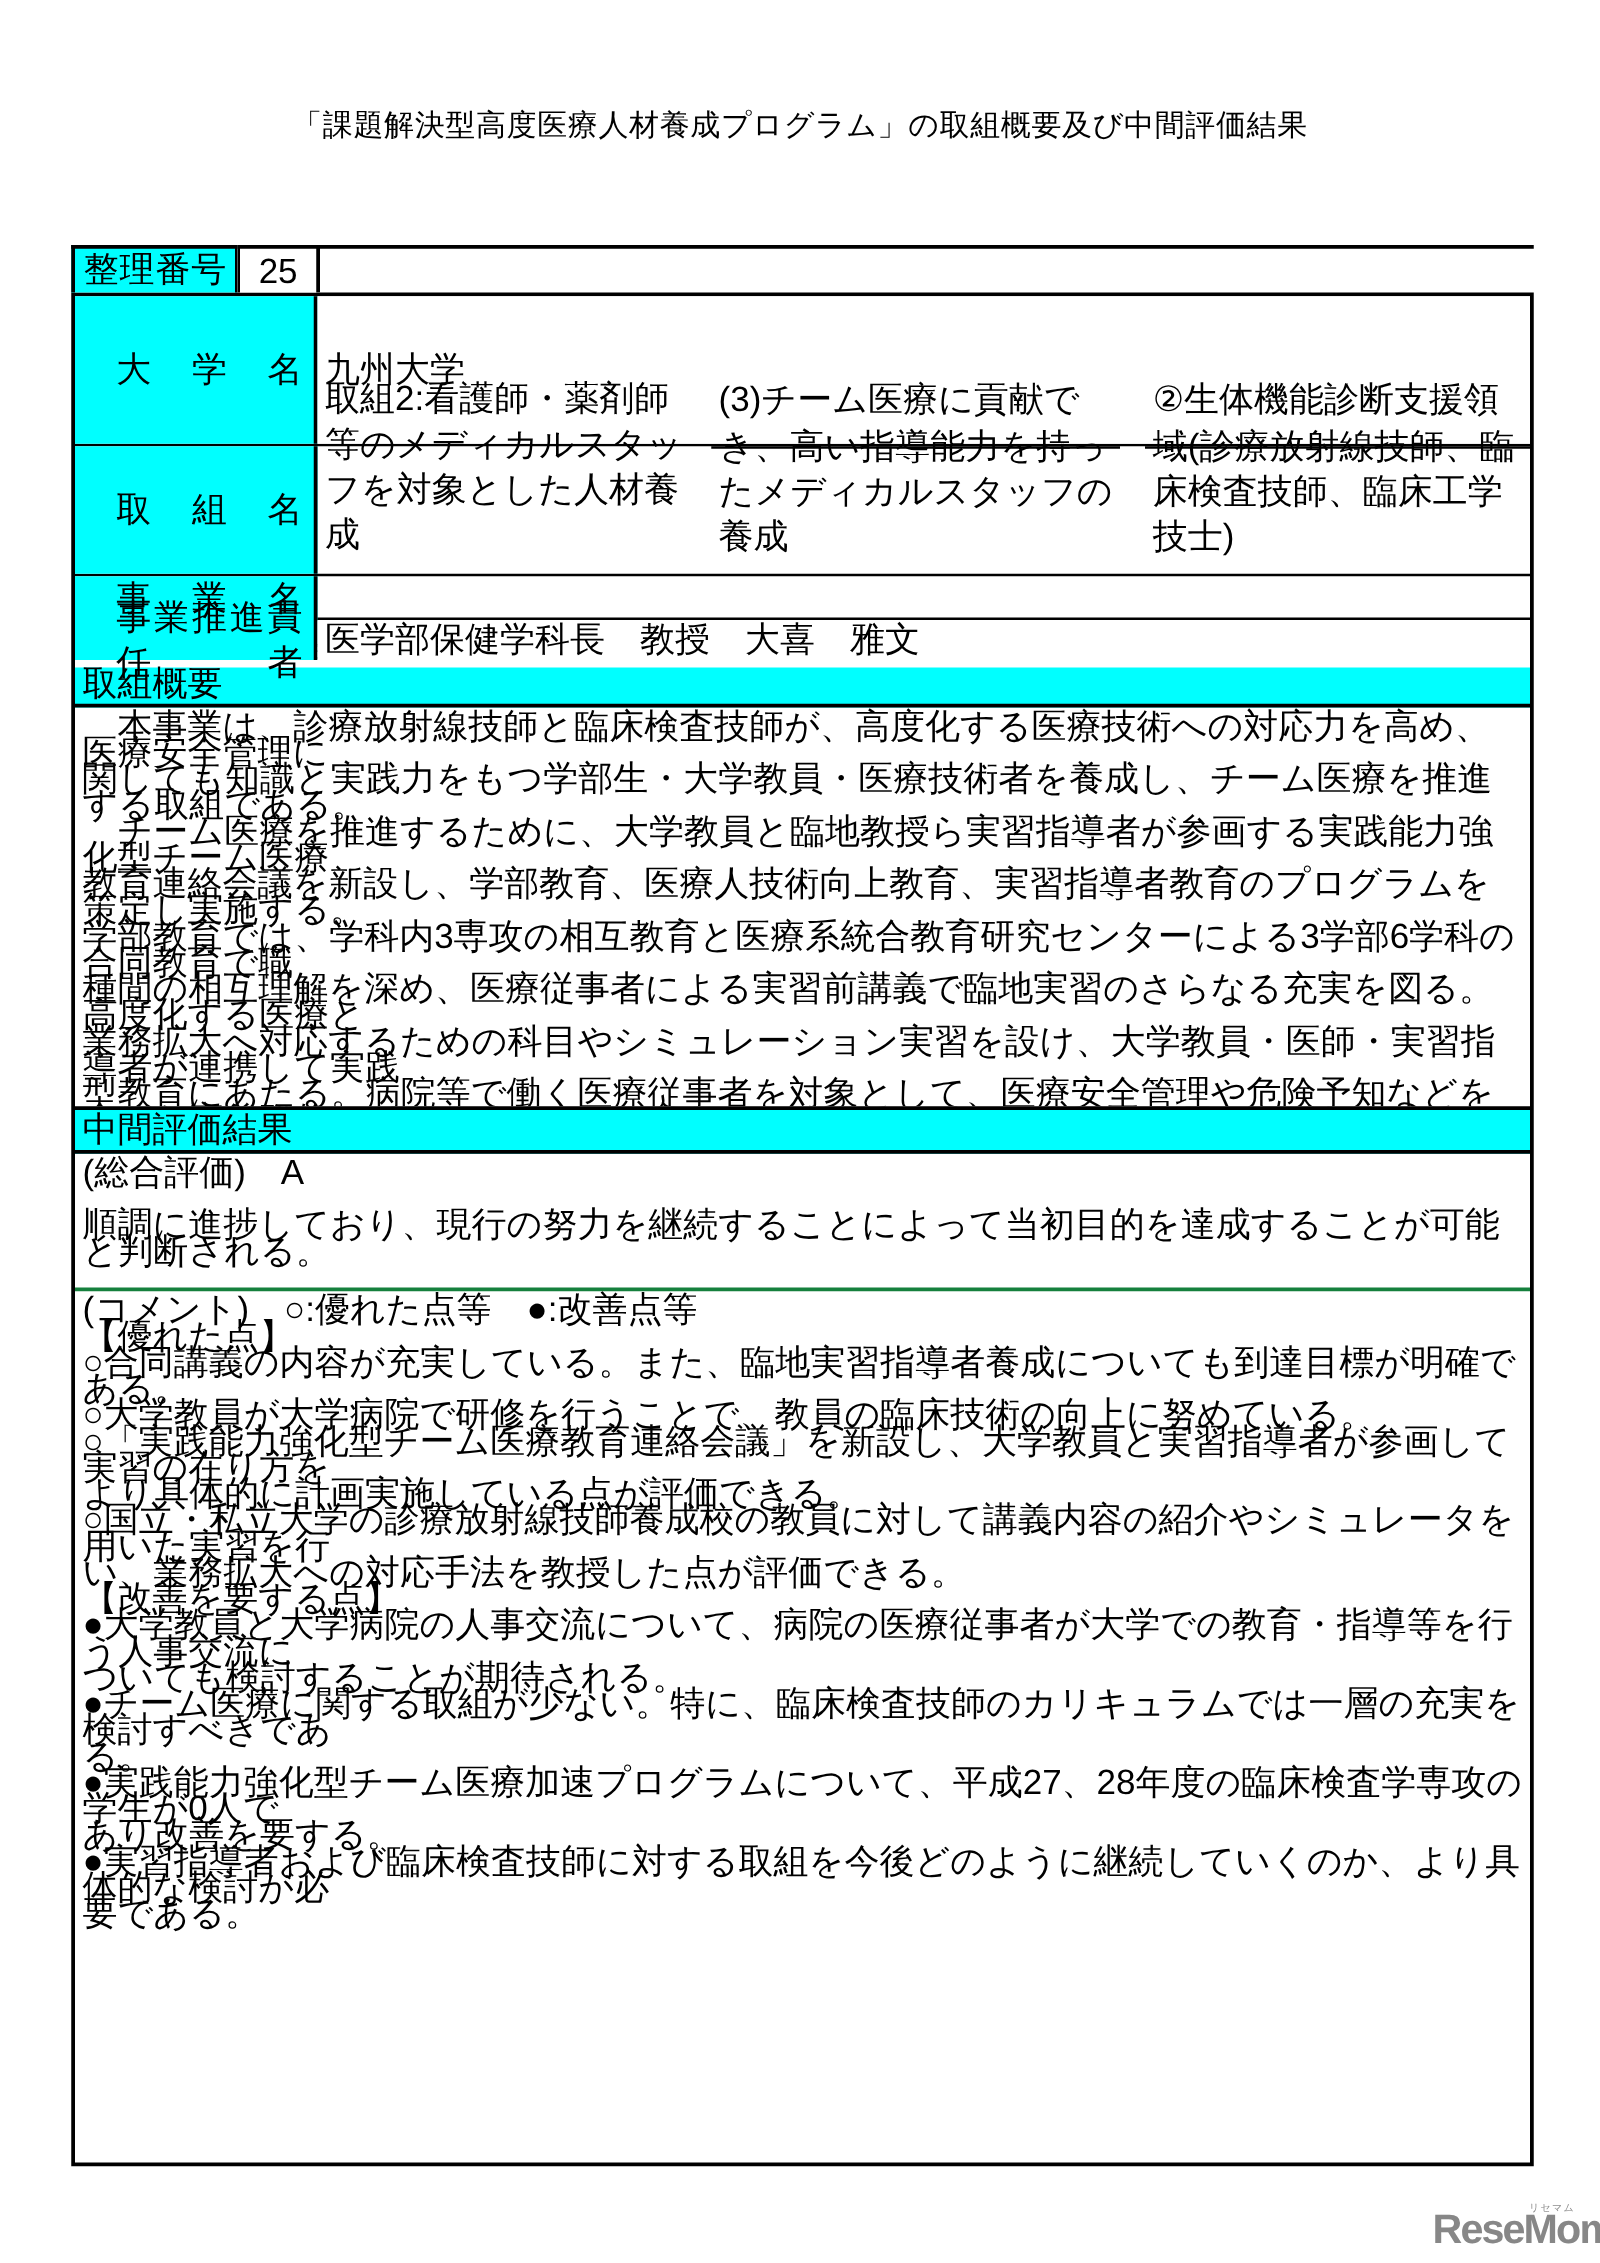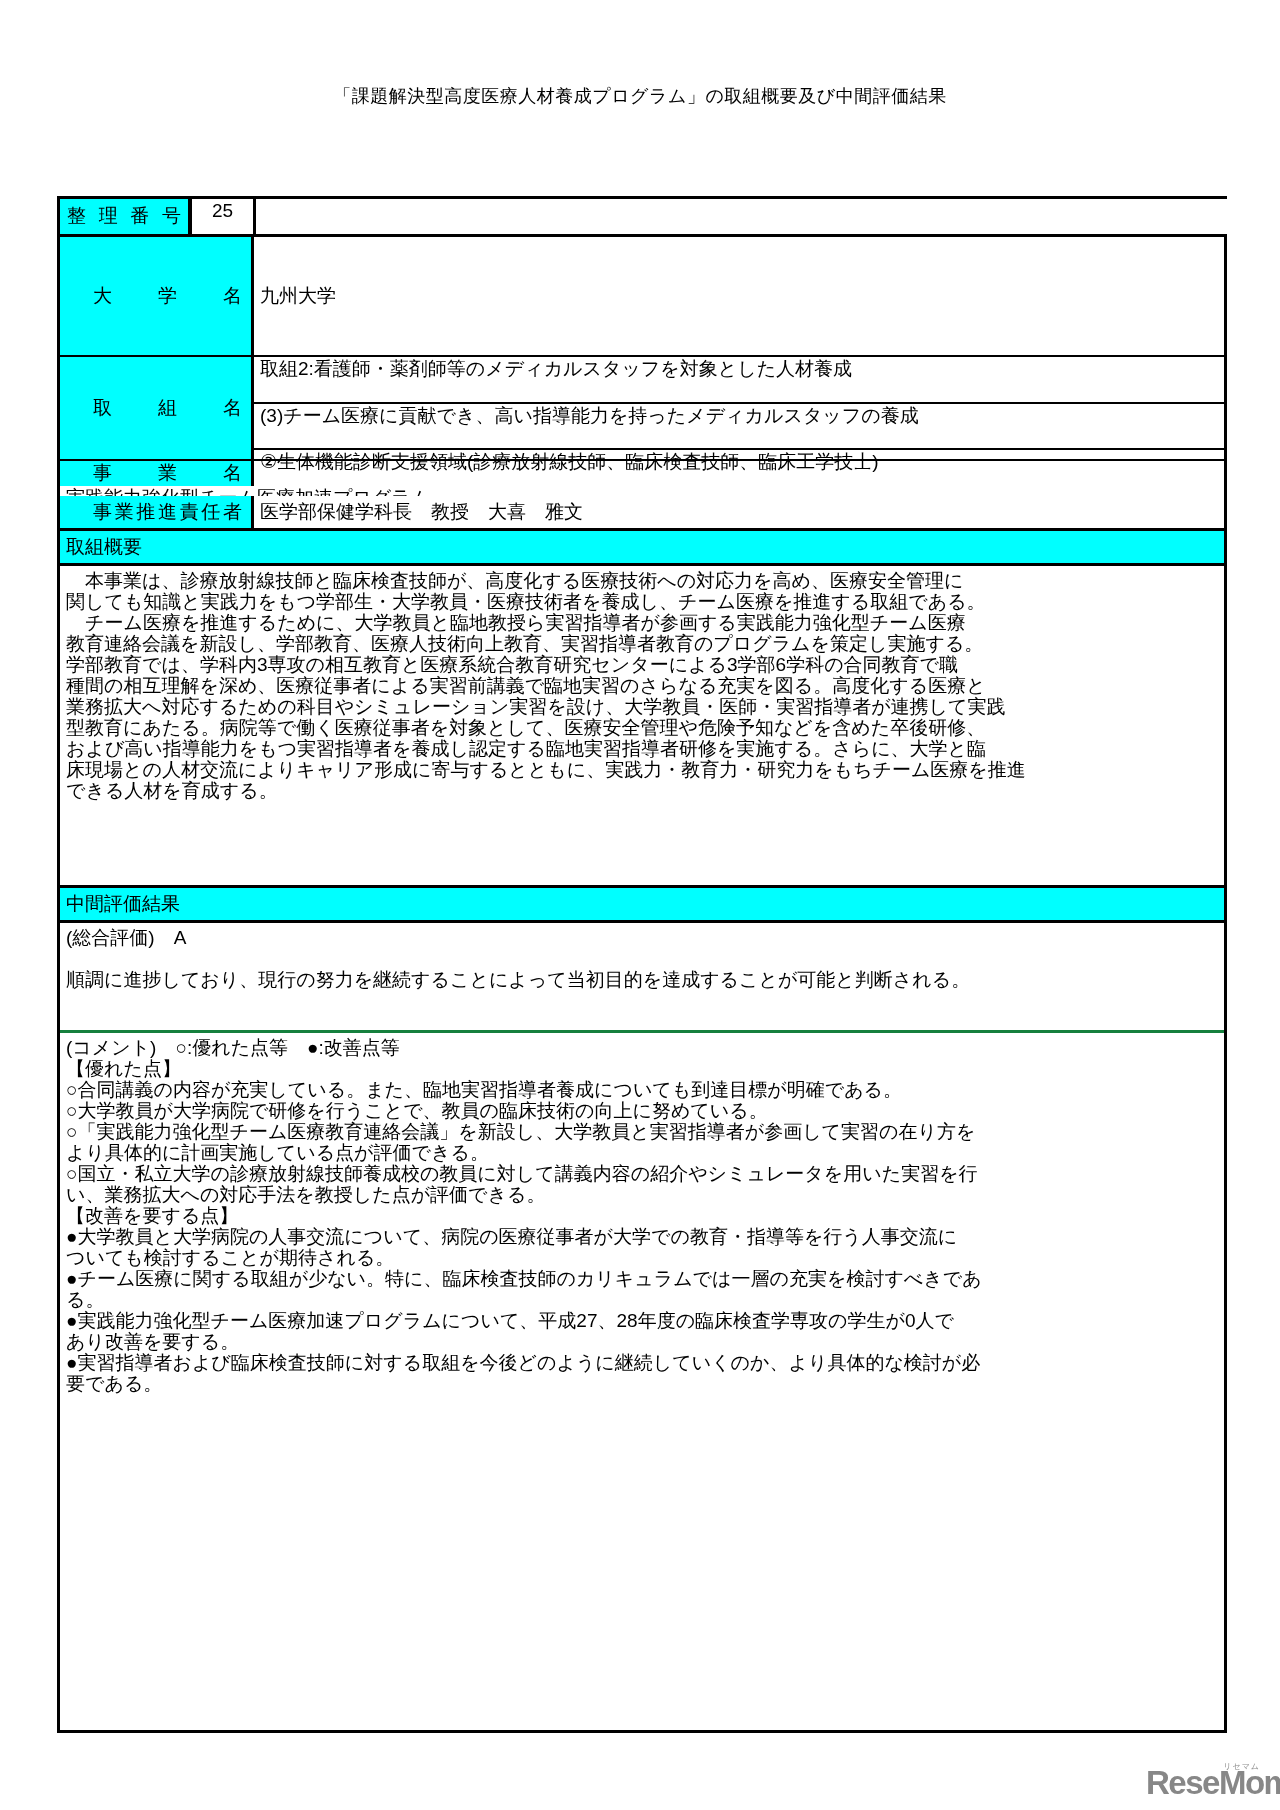--- a/index.html
+++ b/index.html
@@ -5,27 +5,27 @@
   html, body { margin: 0; padding: 0; background: #ffffff; }
   body {
     width: 1280px; height: 1810px;
     font-family: "Liberation Sans", "DejaVu Sans", sans-serif;
     color: #000000;
   }
   .page { position: relative; width: 1280px; height: 1810px; overflow: hidden; background: #ffffff; }
 
   .doc-title {
     position: absolute; top: 84px; left: 0; width: 100%;
-    text-align: center; font-size: 18px; letter-spacing: 0.5px;
+    text-align: center; font-size: 24px; letter-spacing: 0.5px;
     white-space: nowrap;
   }
 
   .tbl {
     position: absolute; left: 57px; top: 196px; width: 1170px;
-    font-size: 19px; line-height: 1.3;
+    font-size: 28px; line-height: 1.3;
   }
   .tbl * { box-sizing: border-box; }
 
   
   .rowA { display: flex; height: 38px; }
   .rowA .labA {
     width: 133px; background: var(--cyan);
     border: 3px solid #000; border-right-width: 2px; border-bottom: none;
     display: flex; align-items: center;
   }
@@ -42,21 +42,21 @@
   .row { display: flex; width: 100%; }
   .labcol {
     width: 194px; background: var(--cyan); border-right: 3px solid #000;
     display: flex; align-items: center; flex-shrink: 0;
   }
   .labcol span { width: 100%; padding: 0 9px; text-align: justify; text-align-last: justify; margin-left: 24px; }
   .valcol { flex: 1; display: flex; align-items: center; padding-left: 6px; background: #fff; }
 
   .rowB { height: 120px; border-bottom: 2px solid #000; }
   .rowC { height: 104px; border-bottom: 2px solid #000; }
-  .rowC .subs { flex: 1; display: flex; flex-direction: column; gap: 20px; }
+  .rowC .subs { flex: 1; display: flex; flex-direction: row; gap: 20px; }
   .rowC .sub { height: 34px; display: flex; align-items: center; padding-left: 6px; }
   .rowC .sub + .sub { border-top: 2px solid #000; }
   .rowD { height: 35px; border-bottom: 2px solid #000; flex-direction: column; }
   .rowE { height: 35px; border-bottom: 3px solid #000; }
 
   .sechdr {
     height: 35px; background: var(--cyan); border-bottom: 3px solid #000;
     display: flex; align-items: center; padding-left: 6px;
   }
   .textblock {

